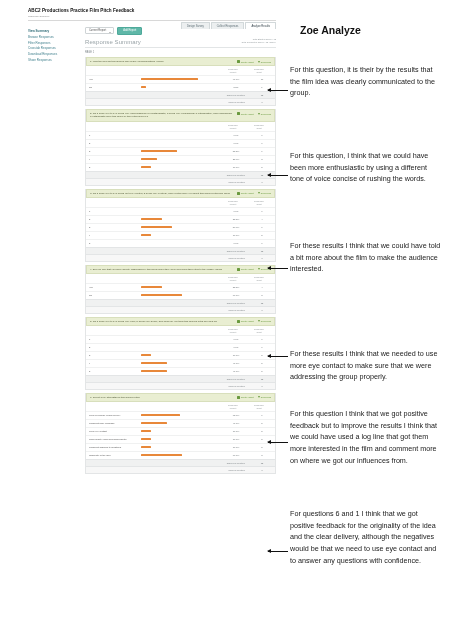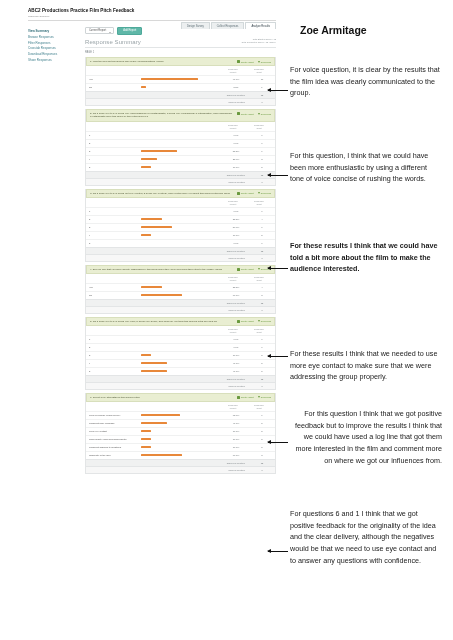--- a/index.html
+++ b/index.html
@@ -468,27 +468,27 @@
               <div class="tl">skipped question</div>
               <div class="tv">0</div>
             </div>
           </div>
         </div>
 
     </div>
   </div>
 </div>
 
-<div class="name">Zoe Armitage</div>
-
-<div class="note" style="top:64px;">For voice question, it is clear by the results that the film idea was clearly communicated to the group.</div>
+<div class="name">Zoe Analyze</div>
+
+<div class="note" style="top:64px;">For this question, it is their by the results that the film idea was clearly communicated to the group.</div>
 <div class="note" style="top:150px;">For this question, I think that we could have been more enthusiastic by using a different tone of voice concise of rushing the words.</div>
-<div class="note" style="top:240px;font-weight:bold;">For these results I think that we could have told a bit more about the film to make the audience interested.</div>
+<div class="note" style="top:240px;">For these results I think that we could have told a bit more about the film to make the audience interested.</div>
 <div class="note" style="top:348px;">For these results I think that we needed to use more eye contact to make sure that we were addressing the group properly.</div>
-<div class="note" style="top:408px;text-align:right;">For this question I think that we got positive feedback but to improve the results I think that we could have used a log line that got them more interested in the film and comment more on where we got our influences from.</div>
+<div class="note" style="top:408px;">For this question I think that we got positive feedback but to improve the results I think that we could have used a log line that got them more interested in the film and comment more on where we got our influences from.</div>
 <div class="note" style="top:508px;">For questions 6 and 1 I think that we got positive feedback for the originality of the idea and the clear delivery, although the negatives would be that we need to use eye contact and to answer any questions with confidence.</div>
 
 <div class="arrow" style="left:268px;top:90px;width:20px;"></div>
 <div class="arrow" style="left:268px;top:175px;width:20px;"></div>
 <div class="arrow" style="left:268px;top:268px;width:20px;"></div>
 <div class="arrow" style="left:268px;top:356px;width:20px;"></div>
 <div class="arrow" style="left:268px;top:442px;width:20px;"></div>
 <div class="arrow" style="left:268px;top:551px;width:20px;"></div>
 
 </body></html>

